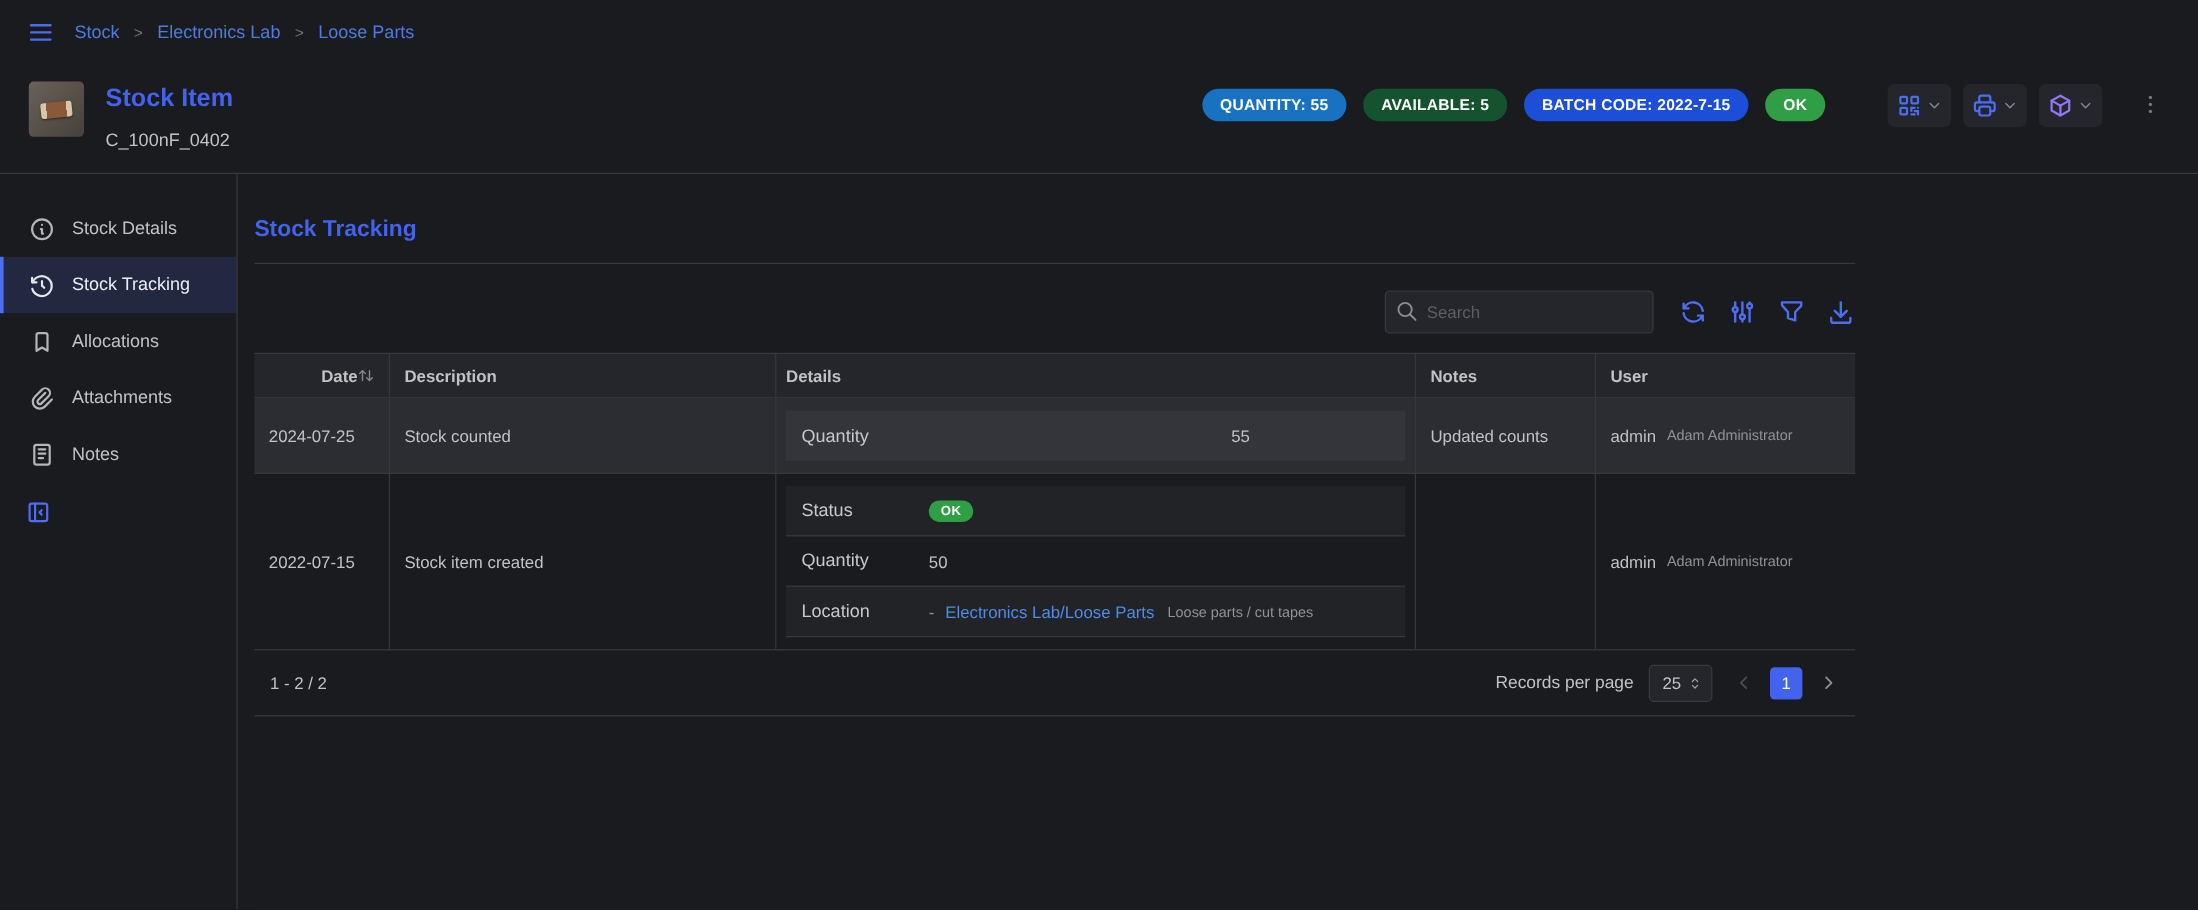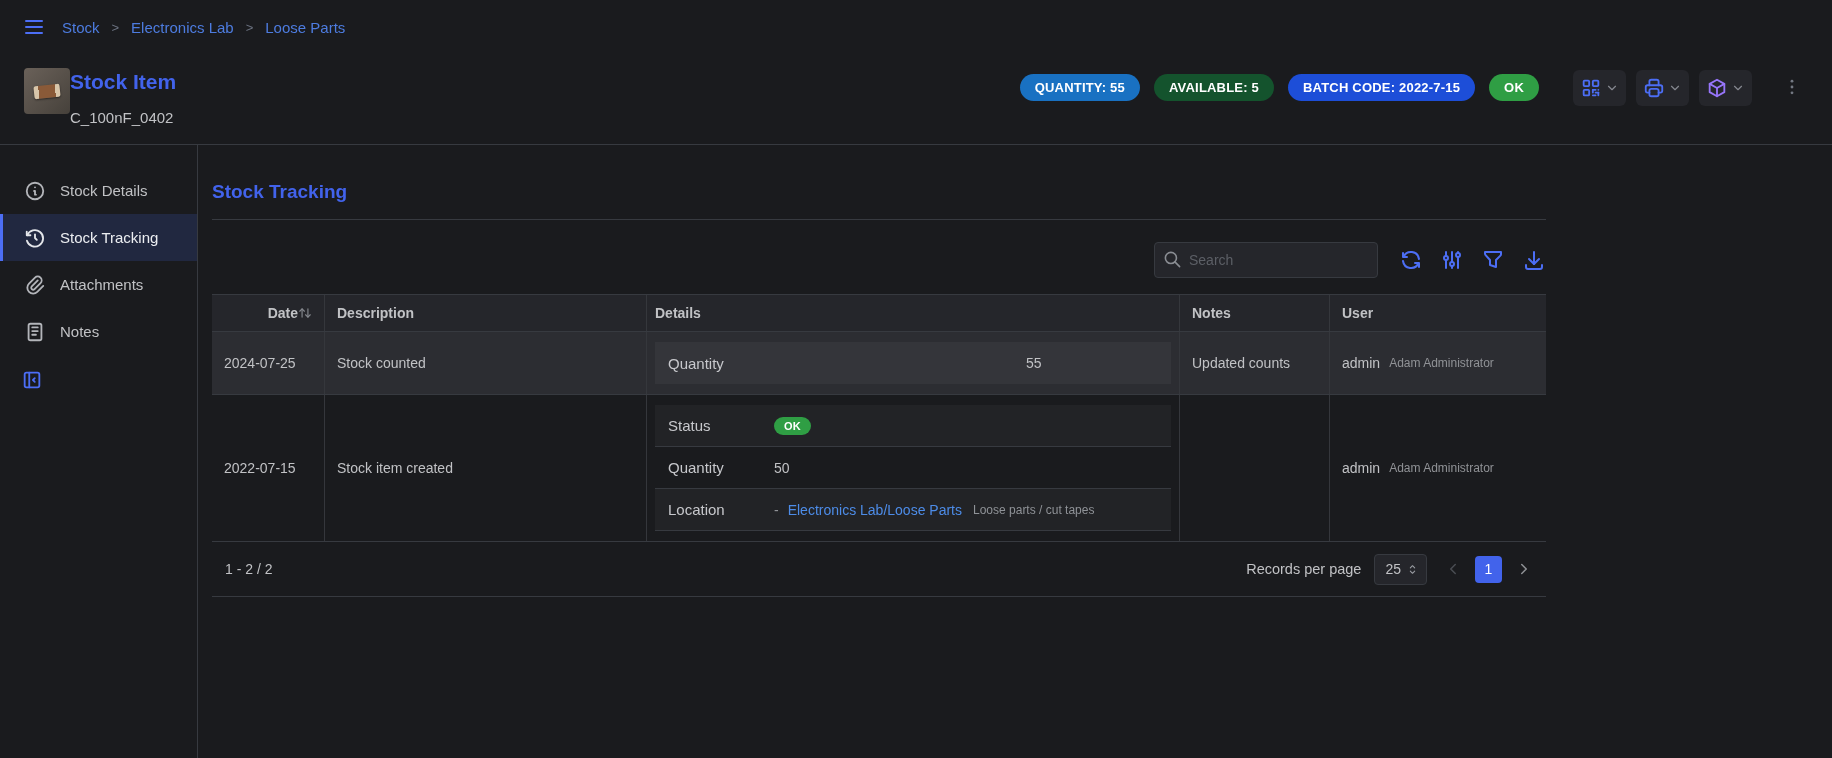--- a/index.html
+++ b/index.html
@@ -10,21 +10,21 @@
   svg.ic { display: block; fill: none; stroke: currentColor; stroke-width: 2; stroke-linecap: round; stroke-linejoin: round; }
 
   
   .topbar { height: 54px; display: flex; align-items: center; padding: 0 22px; gap: 16px; flex: 0 0 auto; }
   .hamburger { background: none; border: none; color: #4c6ef5; cursor: pointer; padding: 0; }
   .breadcrumb { display: flex; align-items: center; gap: 12px; font-size: 15px; }
   .crumb { color: #4d7ce0; text-decoration: none; cursor: pointer; }
   .crumb-sep { color: #6b7280; font-size: 13px; }
 
   
-  .page-header { display: flex; align-items: flex-start; padding: 14px 26px 18px 24px; flex: 0 0 auto; }
+  .page-header { display: flex; align-items: flex-start; padding: 14px 26px 18px 24px; gap: 18px; flex: 0 0 auto; }
   .thumb { width: 46px; height: 46px; border-radius: 4px; background: linear-gradient(135deg, #6a6159 0%, #46413b 100%); display: flex; align-items: center; justify-content: center; flex: 0 0 auto; }
   .thumb .component { width: 26px; height: 13px; border-radius: 2px; transform: rotate(-6deg); background: linear-gradient(90deg, #d8c6aa 0 18%, #8a5a38 18% 82%, #d8c6aa 82% 100%); box-shadow: 0 1px 2px rgba(0,0,0,.5); }
   .title-block h1 { margin: 2px 0 0; font-size: 21px; font-weight: 700; color: #4263eb; }
   .subtitle { margin-top: 15px; font-size: 15px; color: #c1c2c5; }
   .badges { display: flex; align-items: center; gap: 14px; margin-left: auto; margin-top: 6px; }
   .badge { border-radius: 15px; padding: 6px 15px; color: #ffffff; font-weight: 700; font-size: 13px; letter-spacing: .2px; white-space: nowrap; }
   .actions { display: flex; align-items: center; gap: 10px; margin-left: 34px; margin-top: 2px; }
   .action-btn { display: flex; align-items: center; gap: 3px; background: #25262b; border: none; border-radius: 6px; padding: 7px 7px; cursor: pointer; }
   .action-btn .chev { color: #85888f; }
   .blue-ic { color: #4c6ef5; }
@@ -197,20 +197,28 @@
       </div>
       <div class="side-item active">
         <span class="icon">
             <svg class="ic" width="22" height="22" viewBox="0 0 24 24">
               <path d="M12 8v4l2 2"></path>
               <path d="M3.5 9a9 9 0 1 1 -.3 6"></path>
               <path d="M3 5v4h4"></path>
             </svg>
           </span>
         <span>Stock Tracking</span>
+      </div>
+      <div class="side-item">
+        <span class="icon">
+            <svg class="ic" width="22" height="22" viewBox="0 0 24 24">
+              <path d="M9 4h6a2 2 0 0 1 2 2v14l-5 -3l-5 3v-14a2 2 0 0 1 2 -2z"></path>
+            </svg>
+          </span>
+        <span>Allocations</span>
       </div>
       <div class="side-item">
         <span class="icon">
             <svg class="ic" width="22" height="22" viewBox="0 0 24 24">
               <path d="M15 7l-6.5 6.5a1.5 1.5 0 0 0 3 3l6.5 -6.5a3 3 0 0 0 -6 -6l-6.5 6.5a4.5 4.5 0 0 0 9 9l6.5 -6.5"></path>
             </svg>
           </span>
         <span>Attachments</span>
       </div>
       <div class="side-item">

